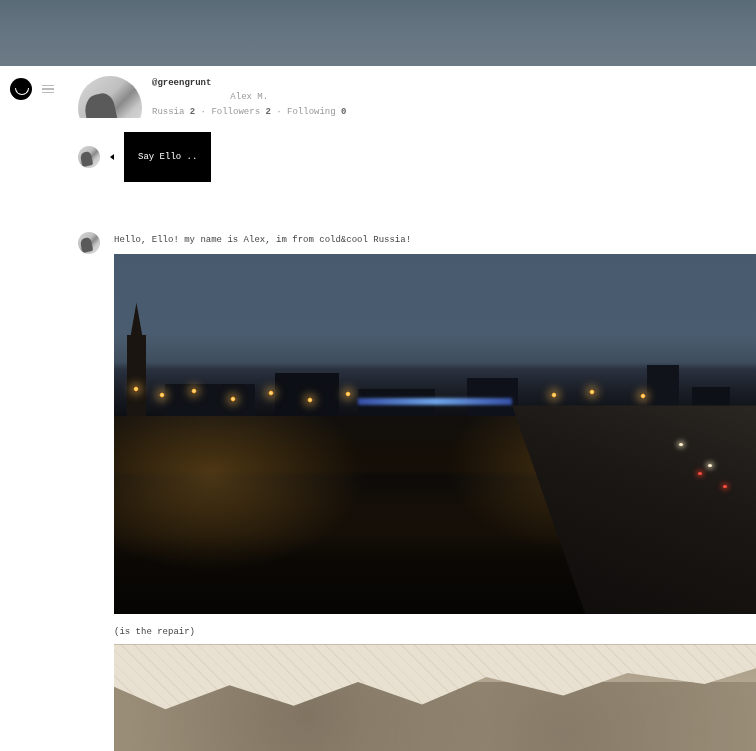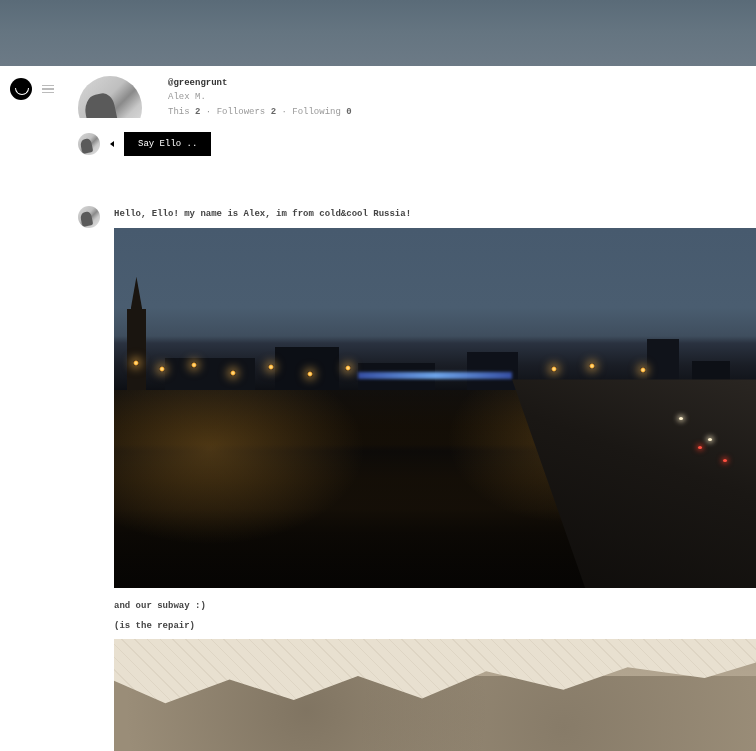--- a/index.html
+++ b/index.html
@@ -53,21 +53,21 @@
       height: 1.5px;
       background: #bbb;
     }
     .content {
       margin-left: 78px;
       margin-right: 0;
       padding-top: 10px;
     }
     .profile-header {
       display: flex;
-      gap: 26px;
+      gap: 10px;
       align-items: flex-start;
       height: 42px;
       overflow: hidden;
     }
     .profile-avatar {
       width: 64px;
       height: 64px;
       border-radius: 50%;
       background: linear-gradient(135deg, #d8d8d8 0%, #bfbfbf 40%, #8a8a8a 55%, #c8c8c8 70%, #e8e8e8 100%);
       flex-shrink: 0;
@@ -88,21 +88,21 @@
     .profile-info {
       line-height: 1.6;
       font-size: 9px;
       color: #888;
     }
     .profile-handle {
       font-weight: bold;
       color: #333;
       font-size: 9px;
     }
-    .profile-name { color: #999; }
+    .profile-name { color: #999; text-align: center; }
     .stats { color: #999; }
     .stats b { color: #666; font-weight: bold; }
     .compose-row {
       display: flex;
       align-items: center;
       gap: 10px;
       margin-top: 14px;
       margin-bottom: 50px;
     }
     .small-avatar {
@@ -129,41 +129,40 @@
       width: 0;
       height: 0;
       border-top: 3px solid transparent;
       border-bottom: 3px solid transparent;
       border-right: 4px solid #000;
     }
     .say-ello-btn {
       background: #000;
       color: #fff;
       border: none;
-      padding: 7px 14px;
+      padding: 20px 14px;
       font-family: inherit;
       font-size: 9px;
       cursor: pointer;
     }
     .post {
       display: flex;
       gap: 14px;
       align-items: flex-start;
     }
     .post-body {
       flex: 1;
       min-width: 0;
     }
     .post-text {
       font-size: 9px;
       color: #444;
       line-height: 1.8;
       margin-bottom: 4px;
       white-space: pre-wrap;
-      font-weight: bold;
     }
     .post-image {
       width: 100%;
       height: 360px;
       margin-top: 6px;
       margin-bottom: 10px;
       position: relative;
       overflow: hidden;
     }
     .river-scene {
@@ -293,21 +292,21 @@
 </div>
 
 <div class="content">
 
   <div class="profile-header">
     <div class="profile-avatar"></div>
     <div class="profile-info">
       <div class="profile-handle">@greengrunt</div>
       <div class="profile-name">Alex M.</div>
       <div class="stats">
-        <span>This</span>
+        <span>Russia</span>
         <b>2</b>
         ·
         <span>Followers</span>
         <b>2</b>
         ·
         <span>Following</span>
         <b>0</b>
       </div>
     </div>
   </div>
@@ -348,21 +347,20 @@
         <div class="bridge-glow"></div>
         <div class="reflection"></div>
         <div class="quay">
           <div class="headlight" style="right:18%; top:28%"></div>
           <div class="headlight" style="right:30%; top:18%"></div>
           <div class="taillight" style="right:12%; top:38%"></div>
           <div class="taillight" style="right:22%; top:32%"></div>
         </div>
       </div>
 
-      <div class="post-text">and our subway :)</div>
       <div class="post-text">(is the repair)</div>
 
       <div class="post-image-2">
         <div class="plaster"></div>
         <div class="tiles"></div>
       </div>
     </div>
   </div>
 
 </div>

